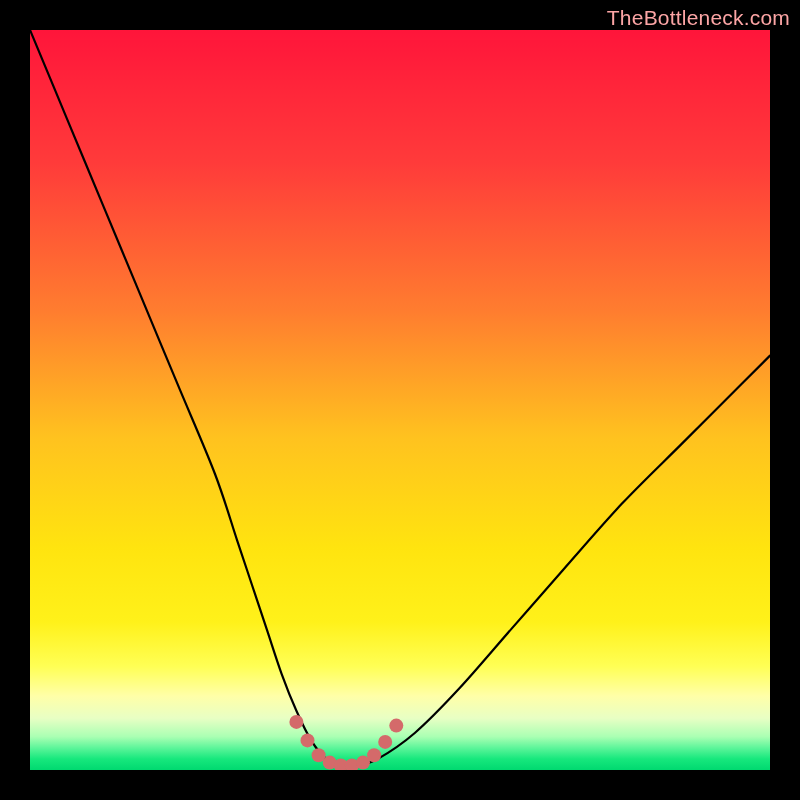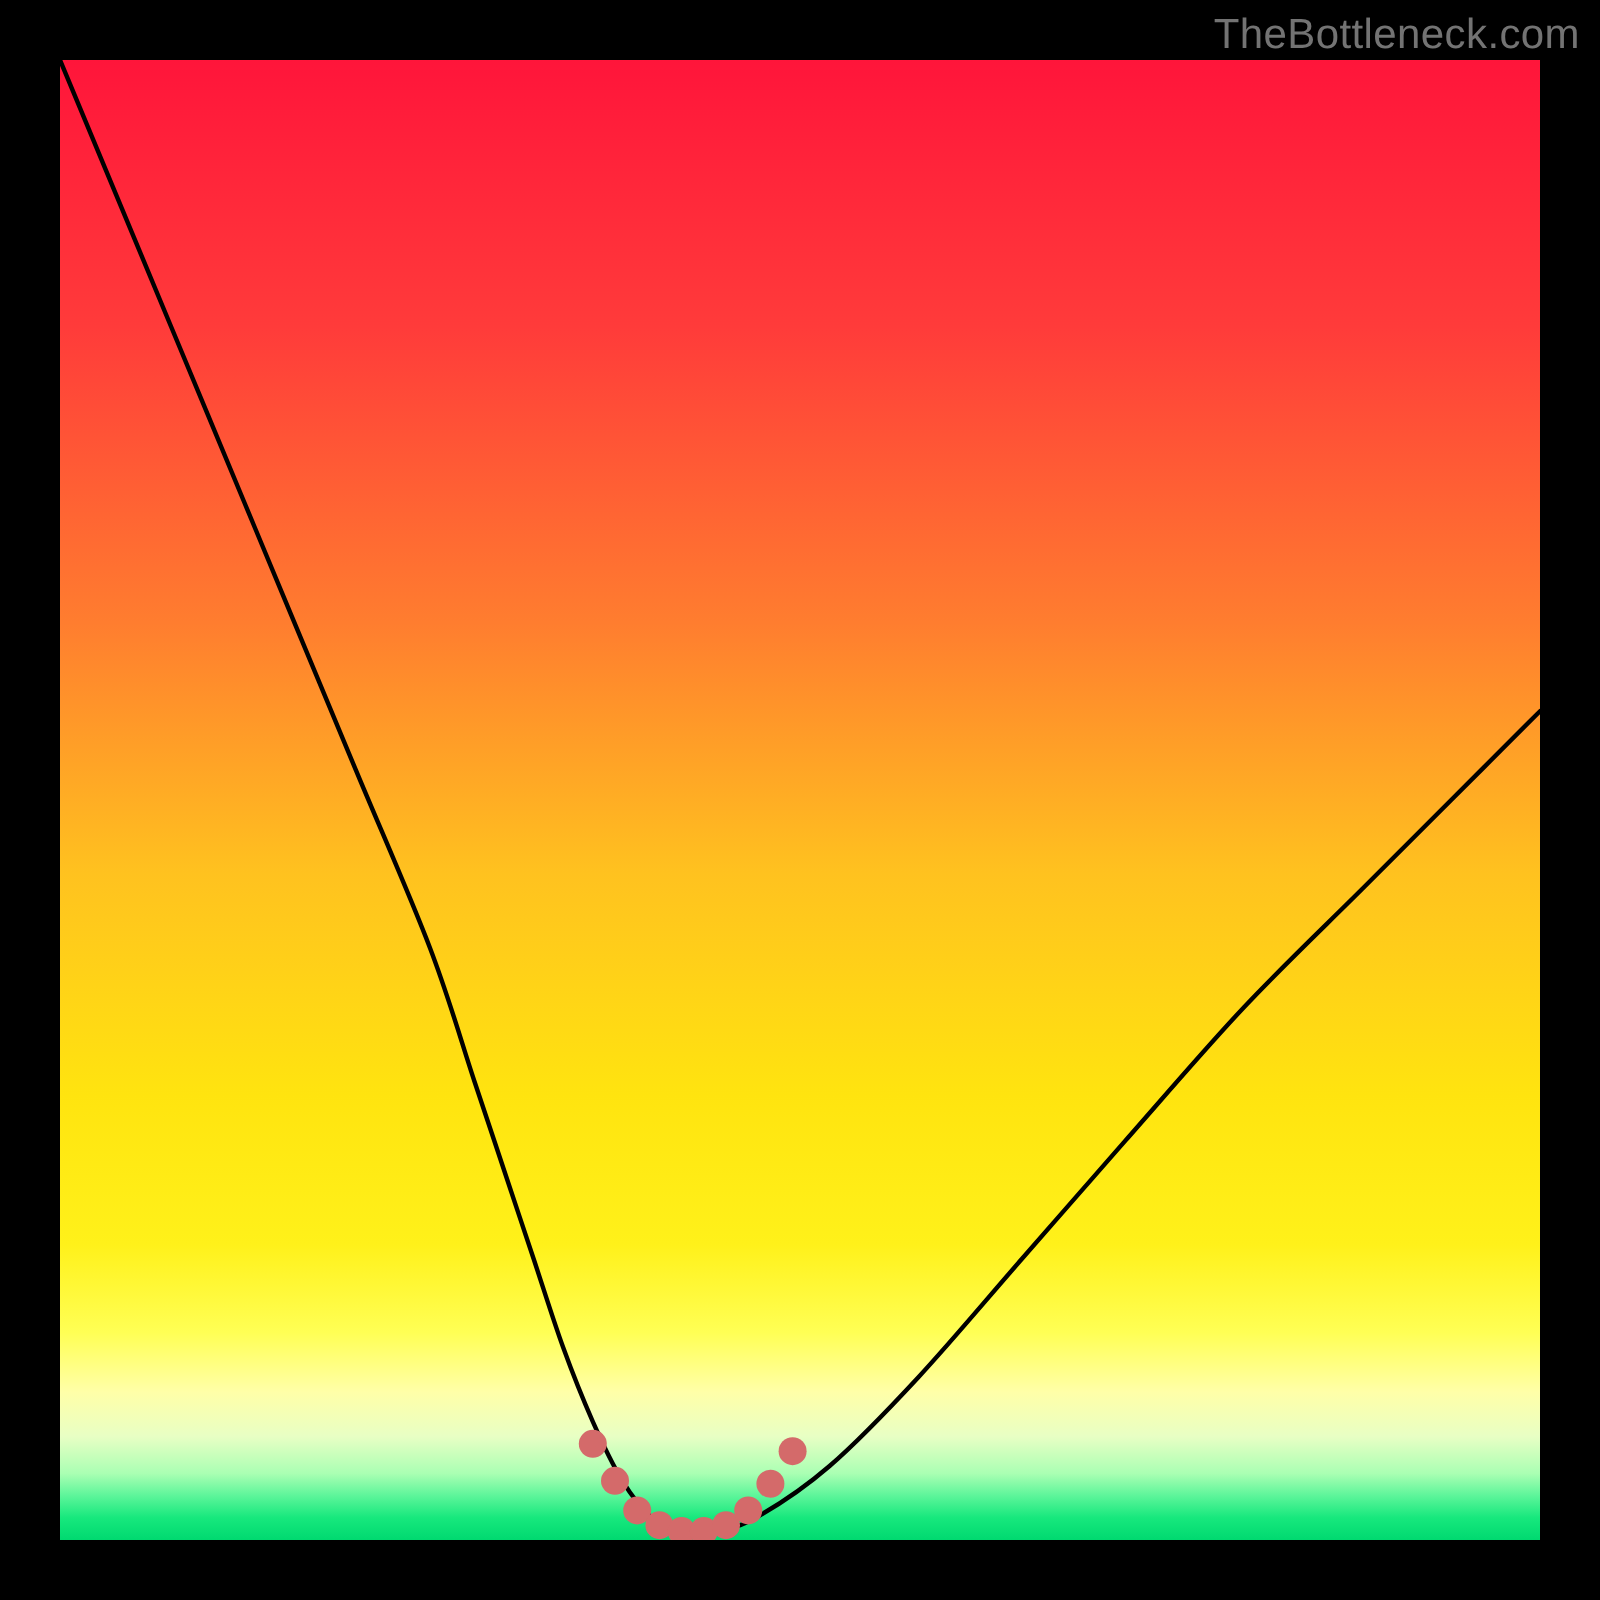--- a/index.html
+++ b/index.html
@@ -23,21 +23,21 @@
     position: absolute;
     left: 0;
     top: 0;
     width: 740px;
     height: 740px;
   }
   .watermark {
     position: absolute;
     top: 6px;
     right: 10px;
-    color: #737373;
+    color: #fca5a5;
     font-size: 21px;
     font-weight: 500;
     letter-spacing: 0.2px;
     pointer-events: none;
   }
 </style>
 </head>
 <body>
 
 <div class="frame">

